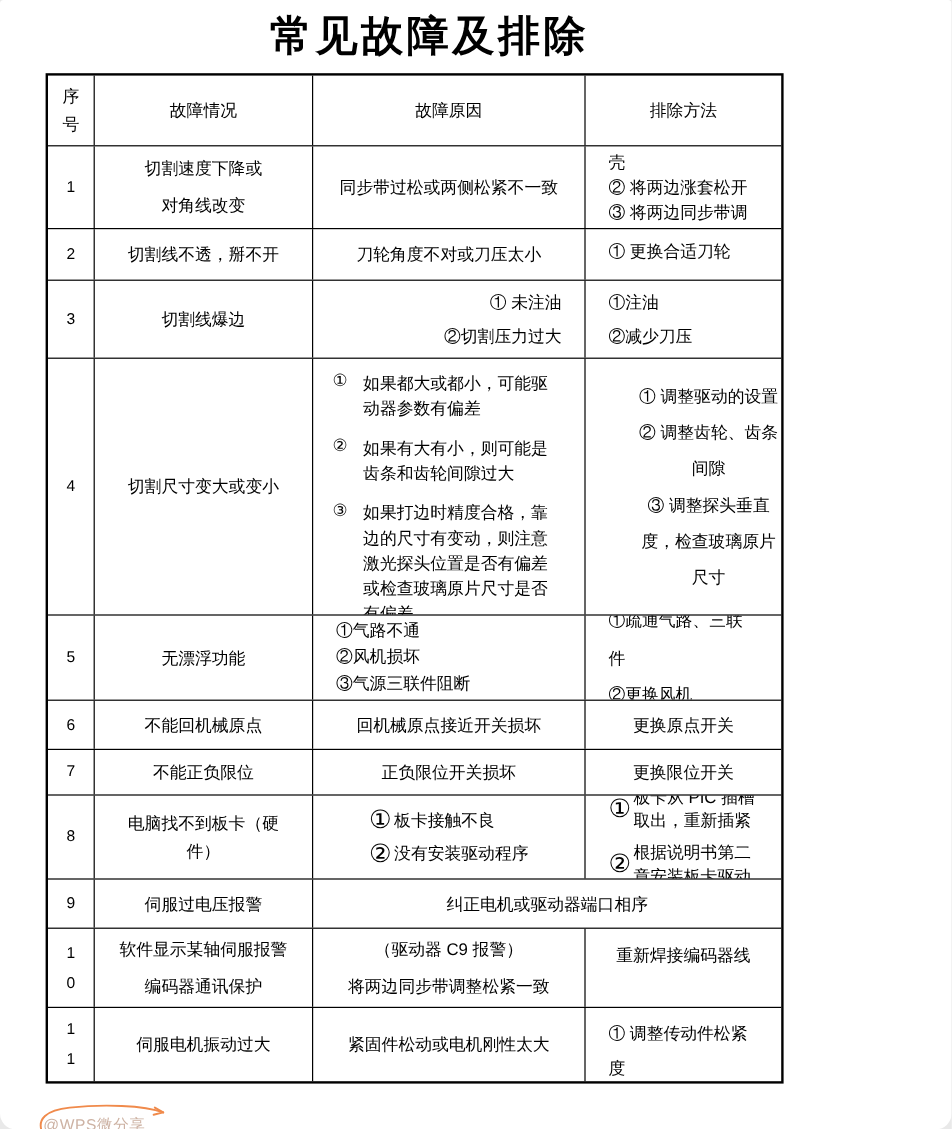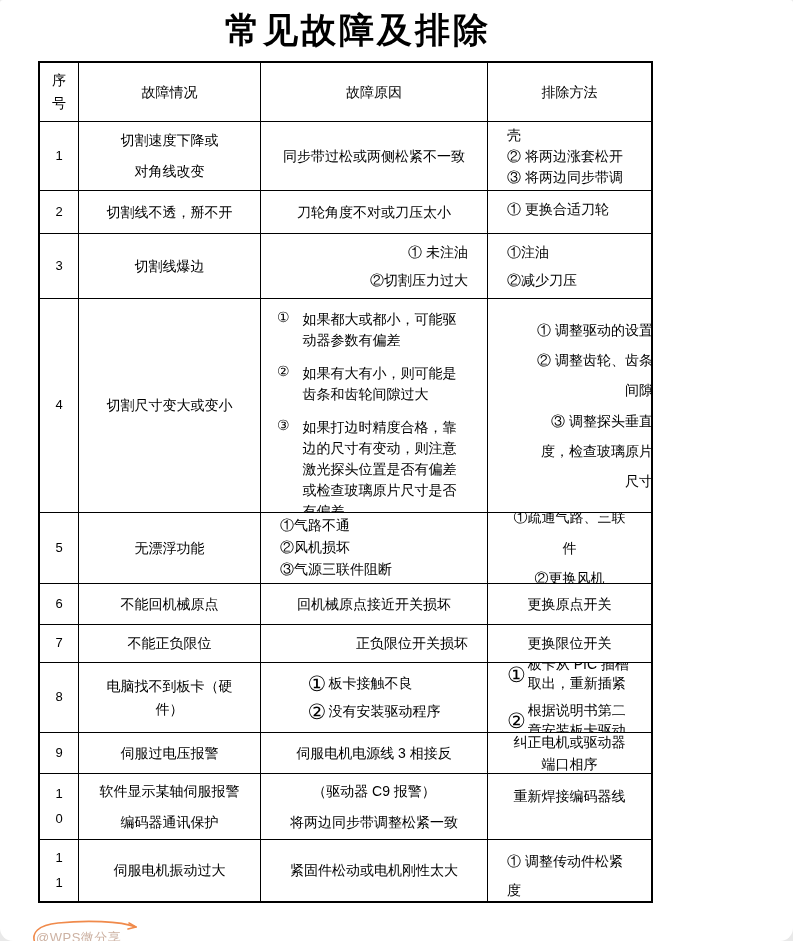--- a/index.html
+++ b/index.html
@@ -178,39 +178,39 @@
                 <span class="num" style="margin-right: 13px;">②</span>
                 <span class="itx" style="line-height: 1.5;">如果有大有小，则可能是齿条和齿轮间隙过大</span>
               </div>
               <div class="item">
                 <span class="num" style="margin-right: 13px;">③</span>
                 <span class="itx" style="line-height: 1.5;">如果打边时精度合格，靠边的尺寸有变动，则注意激光探头位置是否有偏差或检查玻璃原片尺寸是否有偏差</span>
               </div>
             </div>
           </div>
           <div class="cell col-sol">
-            <div class="txt" style="line-height: 2.15; text-align: right; margin-left: 42px;">① 调整驱动的设置
+            <div class="txt" style="line-height: 2.15; text-align: center; margin-left: 42px;">① 调整驱动的设置
 ② 调整齿轮、齿条间隙
 ③ 调整探头垂直度，检查玻璃原片尺寸</div>
           </div>
         </div>
         <div class="trow" style="height: 71px;">
           <div class="cell col-seq">
             <span class="seqnum">5</span>
           </div>
           <div class="cell col-fault">
             <div class="txt" style="line-height: 1.6; text-align: center;">无漂浮功能</div>
           </div>
           <div class="cell col-cause">
             <div class="txt" style="line-height: 1.55; text-align: left;">①气路不通
 ②风机损坏
 ③气源三联件阻断</div>
           </div>
           <div class="cell col-sol">
-            <div class="txt" style="line-height: 2.2; text-align: center;">①疏通气路、三联件
+            <div class="txt" style="line-height: 2.2; text-align: left;">①疏通气路、三联件
 ②更换风机</div>
           </div>
         </div>
         <div class="trow" style="height: 41px;">
           <div class="cell col-seq">
             <span class="seqnum">6</span>
           </div>
           <div class="cell col-fault">
             <div class="txt" style="line-height: 1.6; text-align: center;">不能回机械原点</div>
           </div>
@@ -222,21 +222,21 @@
           </div>
         </div>
         <div class="trow" style="height: 38px;">
           <div class="cell col-seq">
             <span class="seqnum">7</span>
           </div>
           <div class="cell col-fault">
             <div class="txt" style="line-height: 1.6; text-align: center;">不能正负限位</div>
           </div>
           <div class="cell col-cause">
-            <div class="txt" style="line-height: 1.6; text-align: right;">正负限位开关损坏</div>
+            <div class="txt" style="line-height: 1.6; text-align: center;">正负限位开关损坏</div>
           </div>
           <div class="cell col-sol">
             <div class="txt" style="line-height: 1.6; text-align: center;">更换限位开关</div>
           </div>
         </div>
         <div class="trow" style="height: 70px;">
           <div class="cell col-seq">
             <span class="seqnum">8</span>
           </div>
           <div class="cell col-fault">
@@ -266,23 +266,20 @@
               </div>
             </div>
           </div>
         </div>
         <div class="trow" style="height: 41px;">
           <div class="cell col-seq">
             <span class="seqnum">9</span>
           </div>
           <div class="cell col-fault">
             <div class="txt" style="line-height: 1.6; text-align: center;">伺服过电压报警</div>
-          </div>
-          <div class="cell col-cause">
-            <div class="txt" style="line-height: 1.6; text-align: center;">伺服电机电源线 3 相接反</div>
           </div>
           <div class="cell col-sol">
             <div class="txt" style="line-height: 1.6; text-align: center;">纠正电机或驱动器端口相序</div>
           </div>
         </div>
         <div class="trow" style="height: 66px;">
           <div class="cell col-seq">
             <span class="seqnum">10</span>
           </div>
           <div class="cell col-fault">

